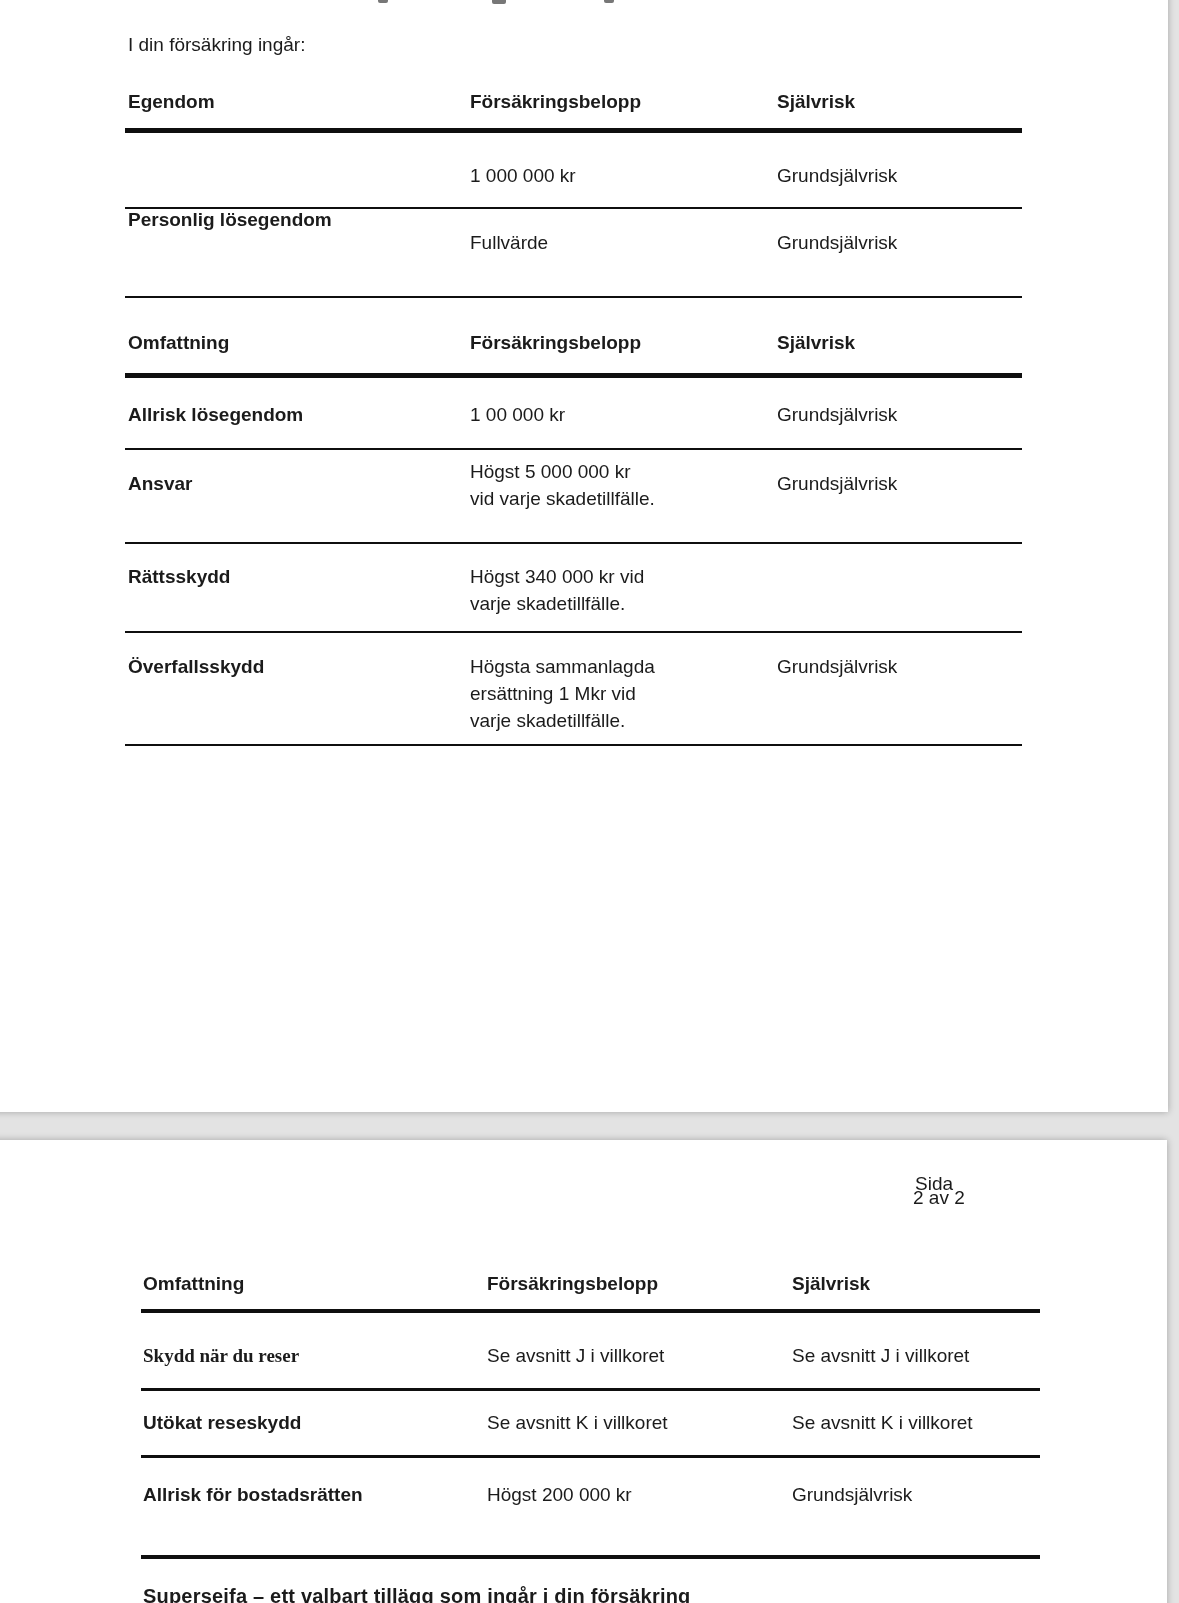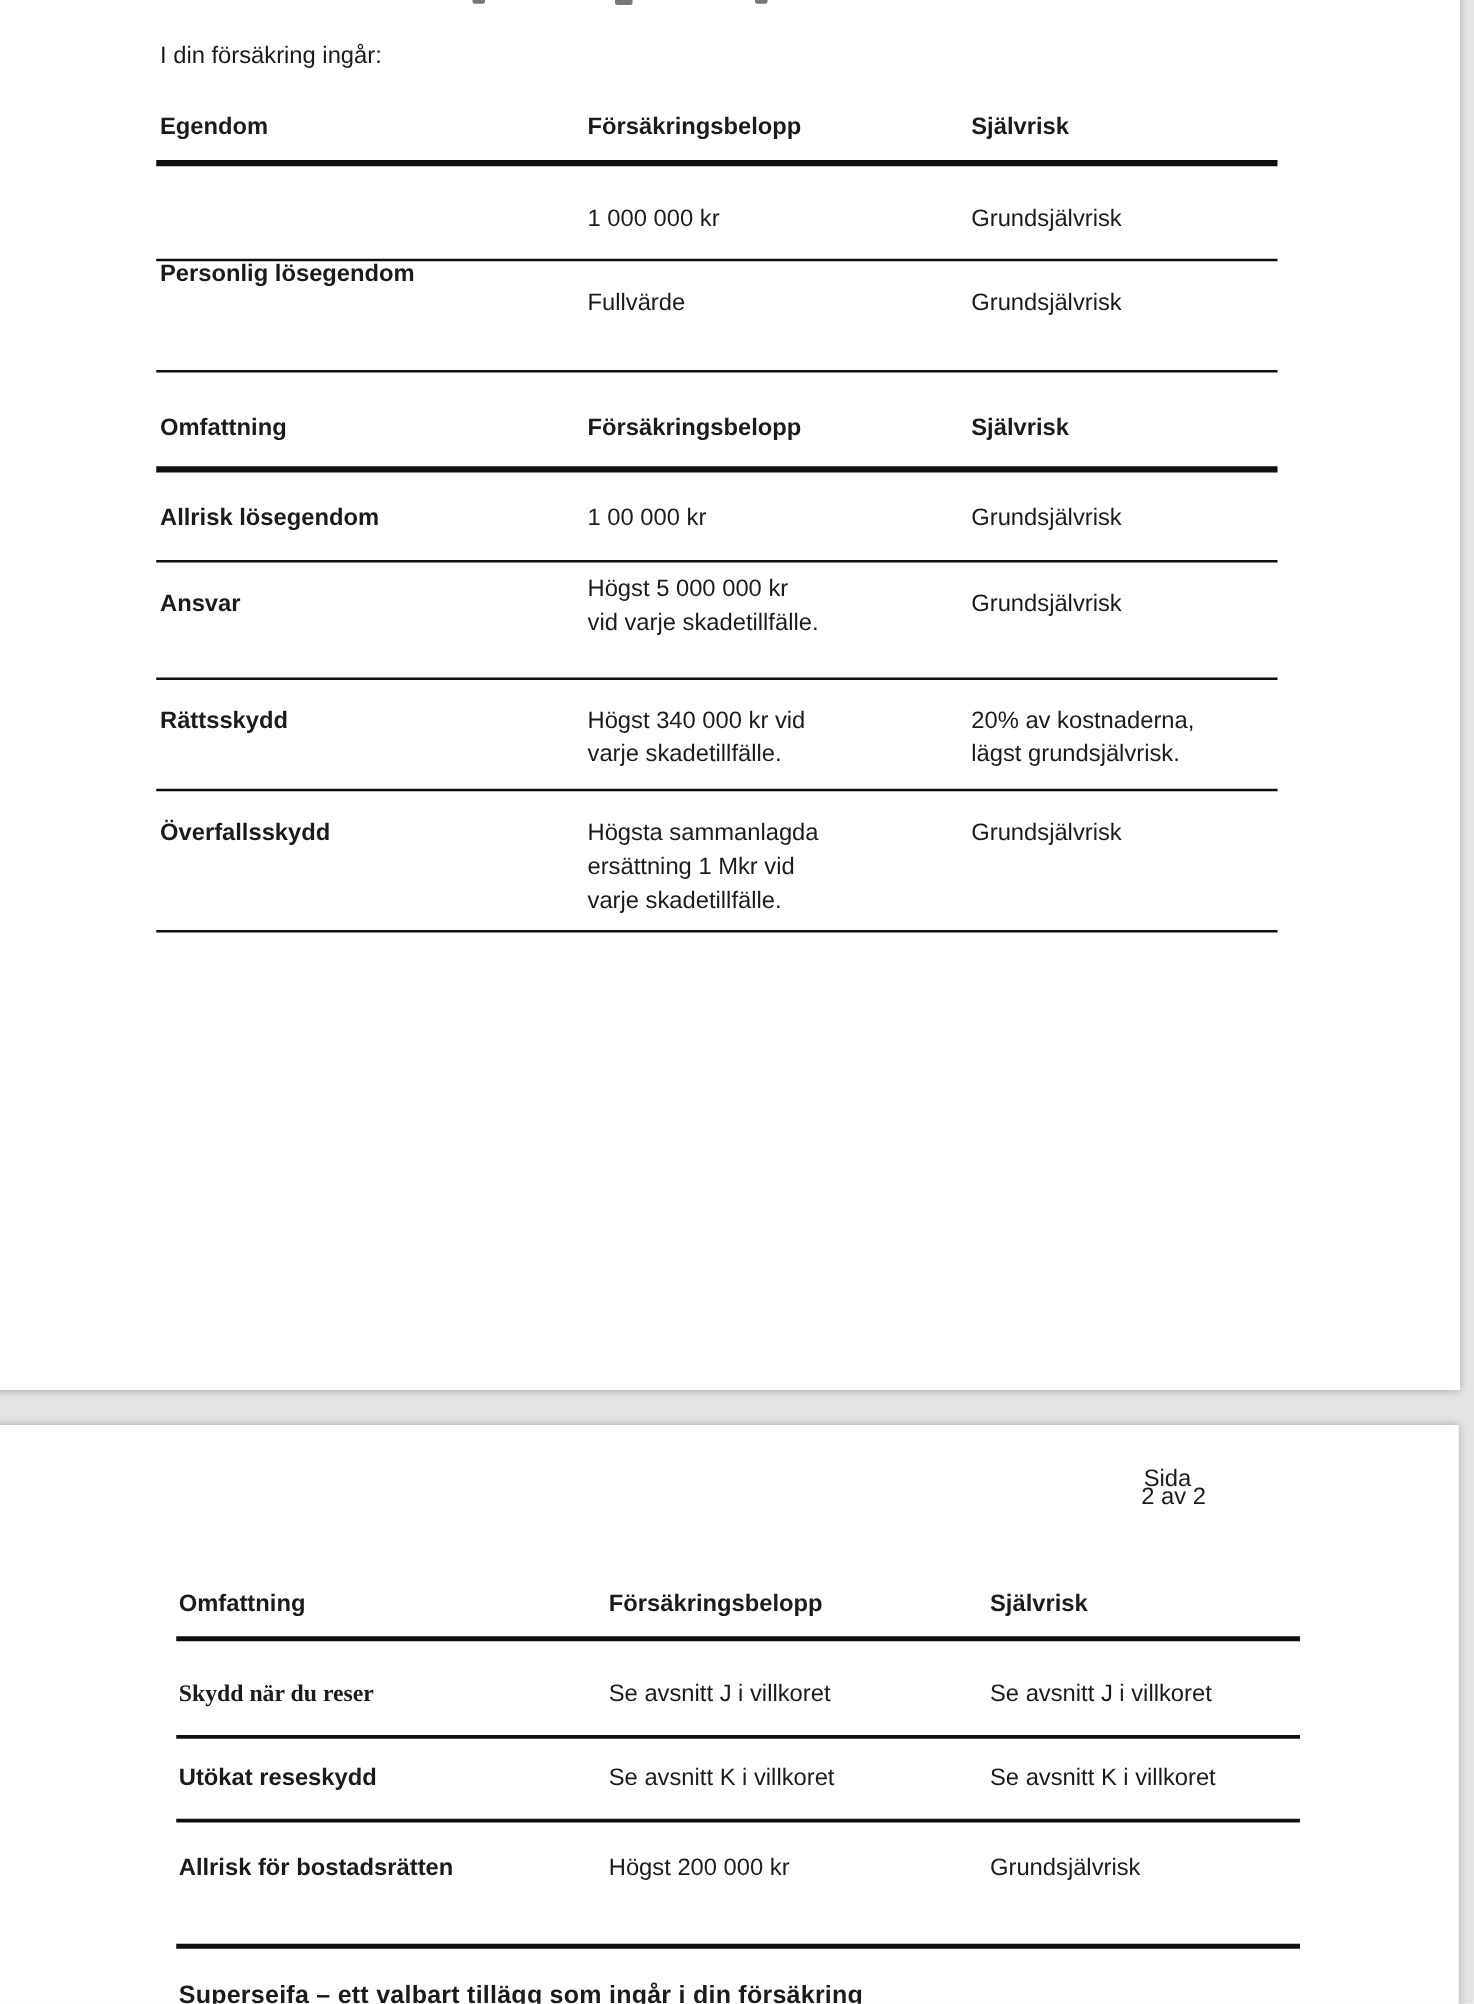--- a/index.html
+++ b/index.html
@@ -100,24 +100,20 @@
       </div>
     <div class="hline p1line thin1" style="top:542px;"></div>
 
     <div class="txt cell b p1c1" style="top:563px;">
         <span>Rättsskydd</span>
       </div>
     <div class="txt cell p1c2" style="top:563px;">
       <span>Högst 340 000 kr vid</span>
       <span>varje skadetillfälle.</span>
     </div>
-    <div class="txt cell p1c3" style="top:563px;">
-      <span>20% av kostnaderna,</span>
-      <span>lägst grundsjälvrisk.</span>
-    </div>
     <div class="hline p1line thin1" style="top:631px;"></div>
 
     <div class="txt cell b p1c1" style="top:653px;">
         <span>Överfallsskydd</span>
       </div>
     <div class="txt cell p1c2" style="top:653px;">
       <span>Högsta sammanlagda</span>
       <span>ersättning 1 Mkr vid</span>
       <span>varje skadetillfälle.</span>
     </div>

